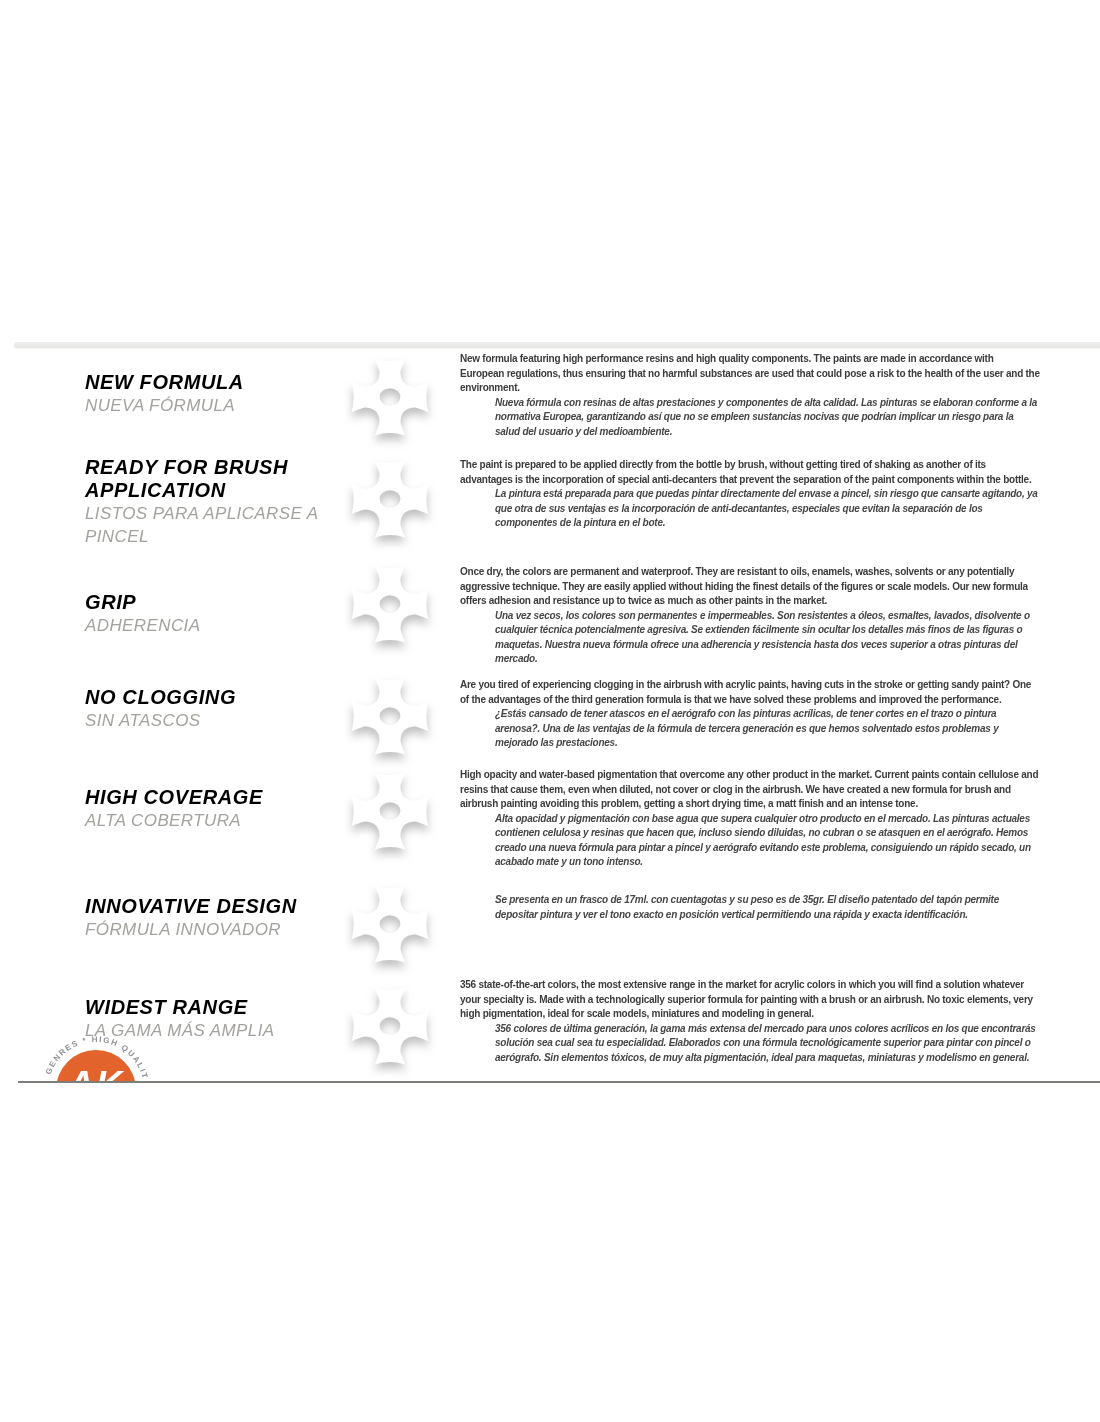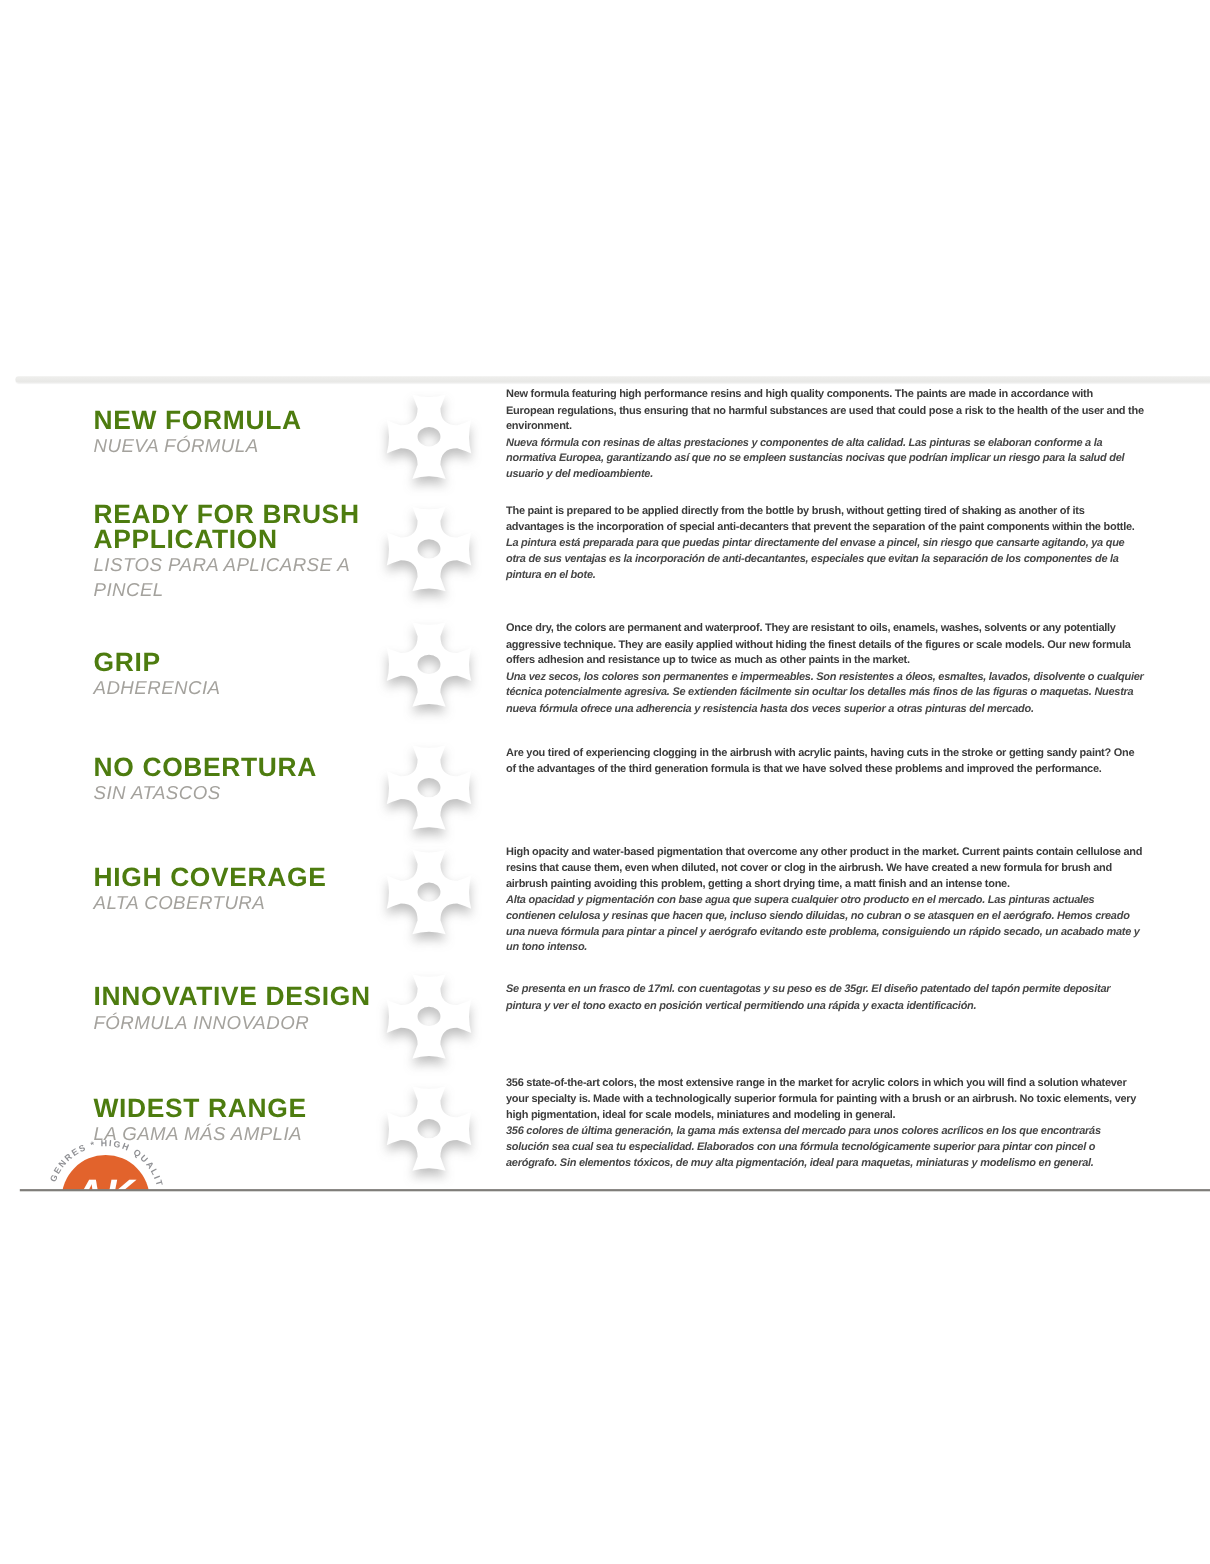--- a/index.html
+++ b/index.html
@@ -21,22 +21,22 @@
     position:absolute;left:18px;right:0;top:1081px;height:2px;
     background:#7f7d79;
   }
   
   .feature{position:absolute;left:0;right:0;}
   .f1{top:352px}.f2{top:458px}.f3{top:565px}.f4{top:678px}.f5{top:768px}.f6{top:893px}.f7{top:978px}
   .heading{position:absolute;left:85px;width:258px;top:0;}
   .f1 .heading{top:19px}.f2 .heading{top:-2px}.f3 .heading{top:26px}.f4 .heading{top:8px}
   .f5 .heading{top:18px}.f6 .heading{top:2px}.f7 .heading{top:18px}
   .h-en{
-    font-size:24px;line-height:23px;font-weight:bold;
-    color:#4d7c0f;letter-spacing:0.6px;
+    font-size:20px;line-height:23px;font-weight:bold;
+    color:#000000;letter-spacing:0.6px;font-style:italic;
   }
   .h-es{
     font-size:17px;line-height:23px;font-style:italic;font-weight:400;
     color:#a4a29d;letter-spacing:0.4px;
   }
   .cap{
     position:absolute;left:350px;width:80px;height:80px;top:0;
     filter:drop-shadow(0 6px 5px rgba(70,70,70,0.35));
   }
   .f1 .cap{top:5px}.f2 .cap{top:1px}.f3 .cap{top:-1px}.f4 .cap{top:-2px}
@@ -45,20 +45,21 @@
     position:absolute;left:460px;width:580px;top:0;
     text-align:left;
   }
   .p-en{
     font-size:10px;line-height:14.5px;font-weight:bold;color:#3c3c3c;
     letter-spacing:-0.25px;
   }
   .p-es{
     font-size:10px;line-height:14.5px;font-weight:bold;font-style:italic;color:#474747;
     letter-spacing:-0.25px;
+    margin-left:35px;
   }
   
   .logo{
     position:absolute;left:22px;top:1030px;width:170px;height:52px;
     overflow:hidden;
   }
   .logo svg{display:block;}
   .hidden-defs{position:absolute;width:0;height:0;overflow:hidden;}
 </style>
 </head>
@@ -114,28 +115,29 @@
         <use href="#capshape" xlink:href="#capshape"></use>
       </svg>
     <div class="para">
       <div class="p-en">Once dry, the colors are permanent and waterproof. They are resistant to oils, enamels, washes, solvents or any potentially aggressive technique. They are easily applied without hiding the finest details of the figures or scale models. Our new formula offers adhesion and resistance up to twice as much as other paints in the market.</div>
       <div class="p-es">Una vez secos, los colores son permanentes e impermeables. Son resistentes a óleos, esmaltes, lavados, disolvente o cualquier técnica potencialmente agresiva. Se extienden fácilmente sin ocultar los detalles más finos de las figuras o maquetas. Nuestra nueva fórmula ofrece una adherencia y resistencia hasta dos veces superior a otras pinturas del mercado.</div>
     </div>
   </div>
 
   <div class="feature f4">
     <div class="heading">
-      <div class="h-en">NO COBERTURA</div>
+      <div class="h-en">NO CLOGGING</div>
       <div class="h-es">SIN ATASCOS</div>
     </div>
     <svg class="cap" viewBox="0 0 100 100">
         <use href="#capshape" xlink:href="#capshape"></use>
       </svg>
     <div class="para">
       <div class="p-en">Are you tired of experiencing clogging in the airbrush with acrylic paints, having cuts in the stroke or getting sandy paint? One of the advantages of the third generation formula is that we have solved these problems and improved the performance.</div>
+      <div class="p-es">¿Estás cansado de tener atascos en el aerógrafo con las pinturas acrílicas, de tener cortes en el trazo o pintura arenosa?. Una de las ventajas de la fórmula de tercera generación es que hemos solventado estos problemas y mejorado las prestaciones.</div>
     </div>
   </div>
 
   <div class="feature f5">
     <div class="heading">
       <div class="h-en">HIGH COVERAGE</div>
       <div class="h-es">ALTA COBERTURA</div>
     </div>
     <svg class="cap" viewBox="0 0 100 100">
         <use href="#capshape" xlink:href="#capshape"></use>

